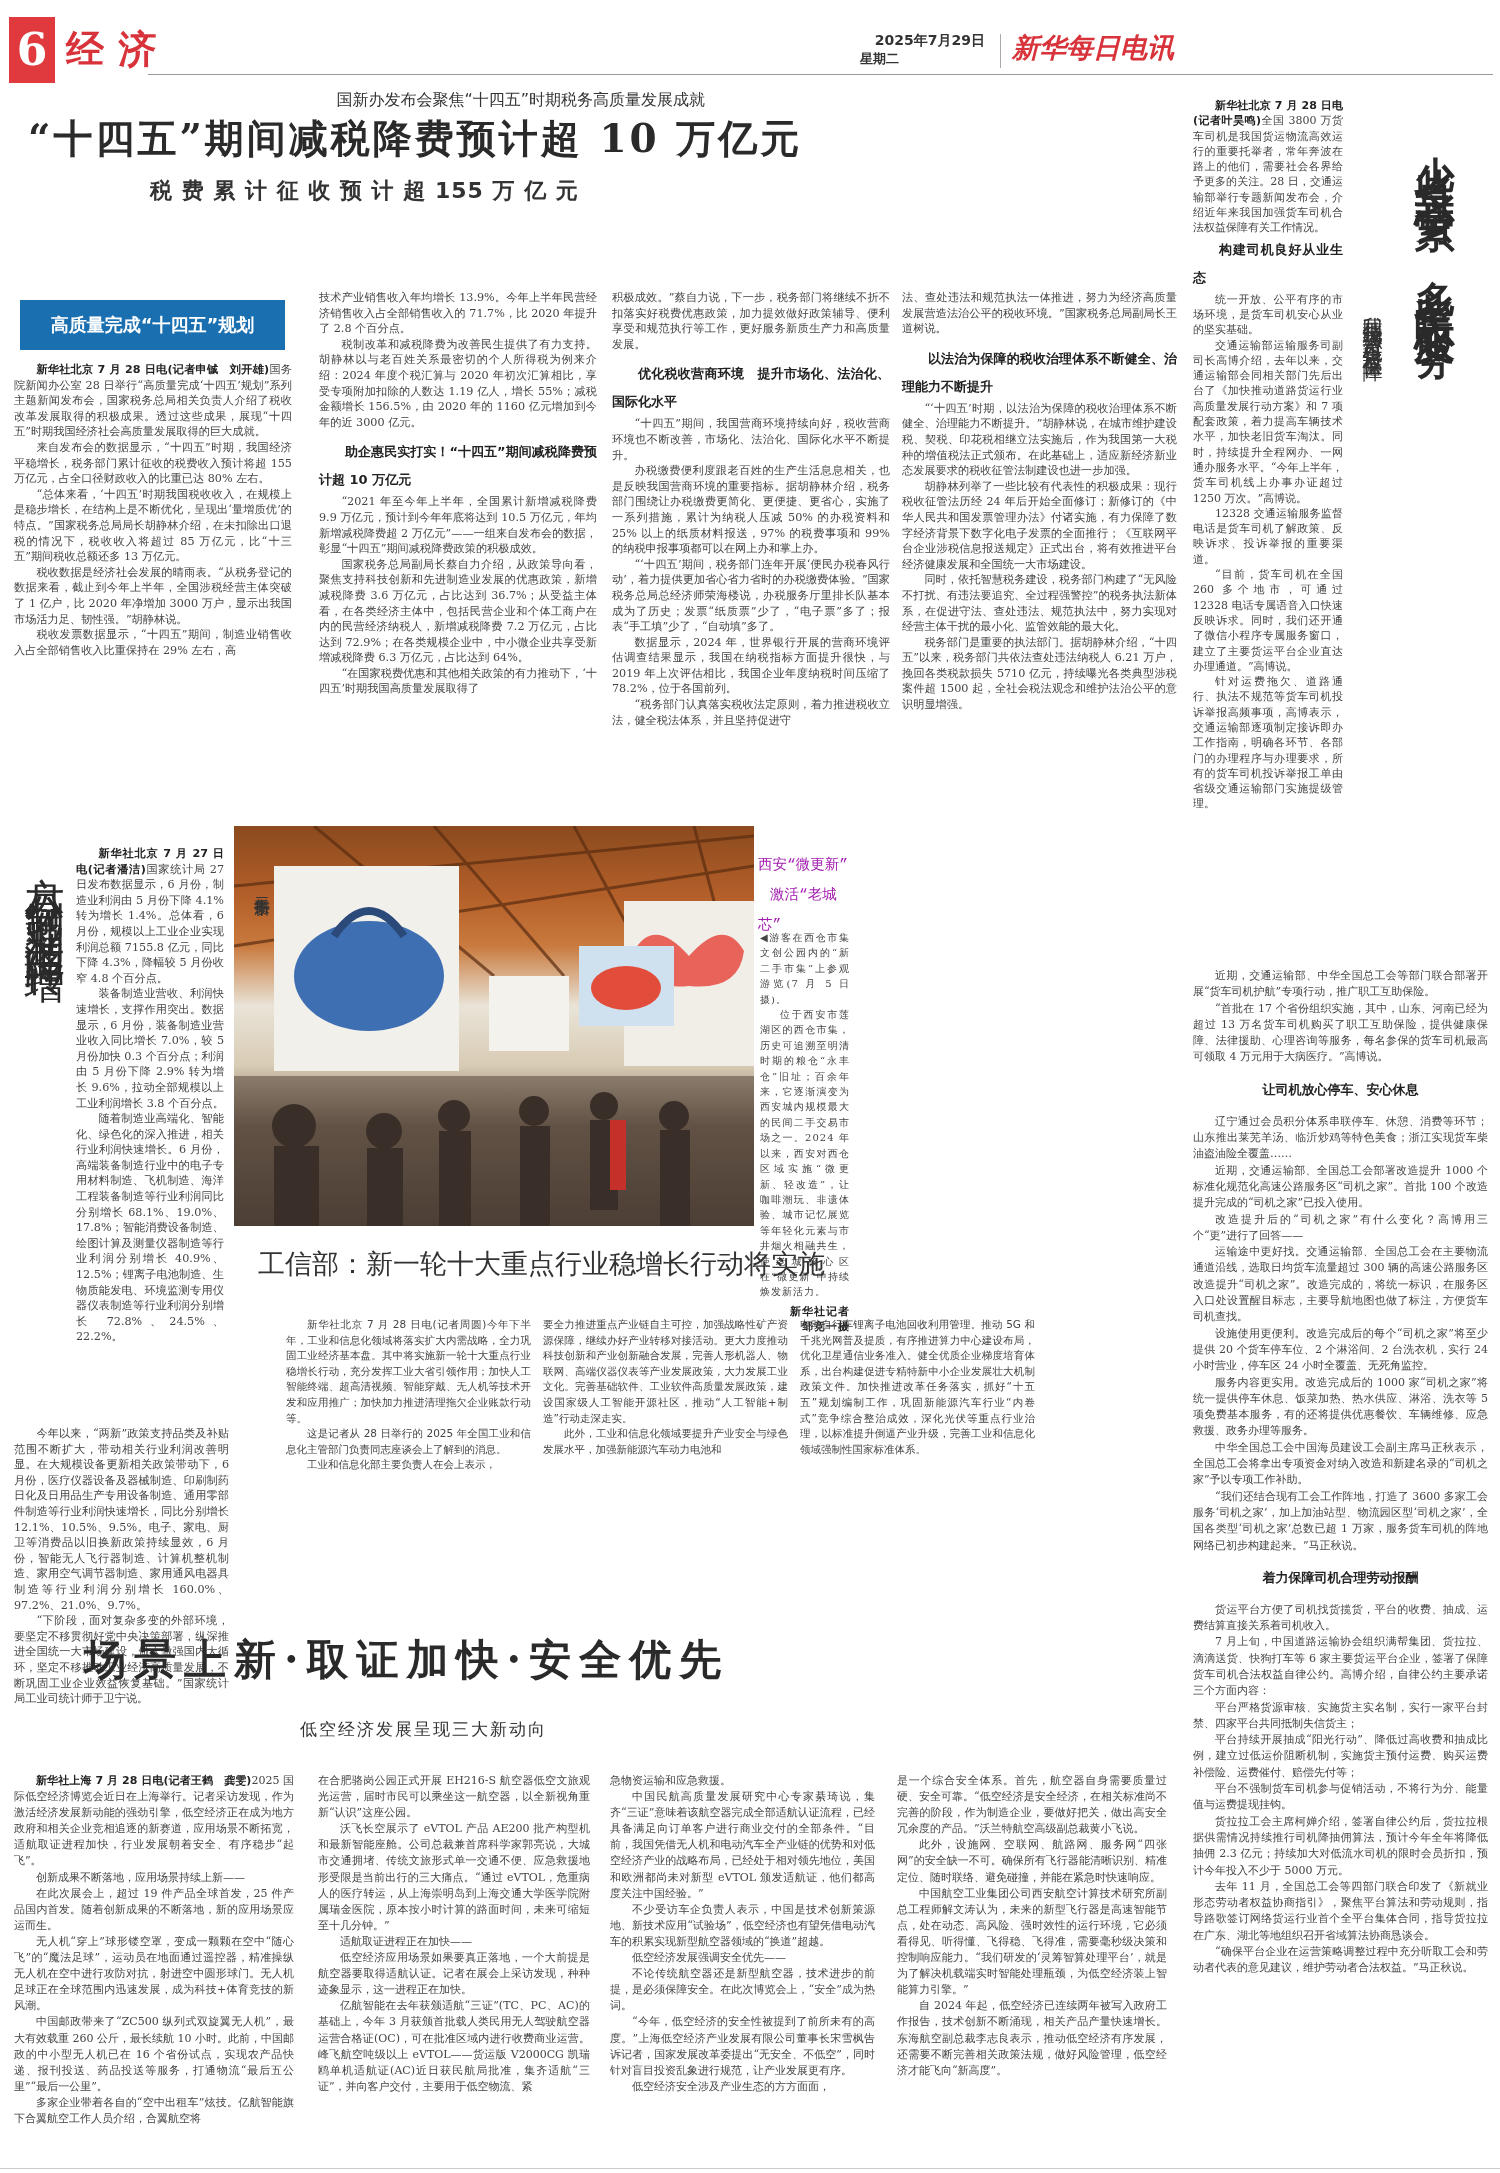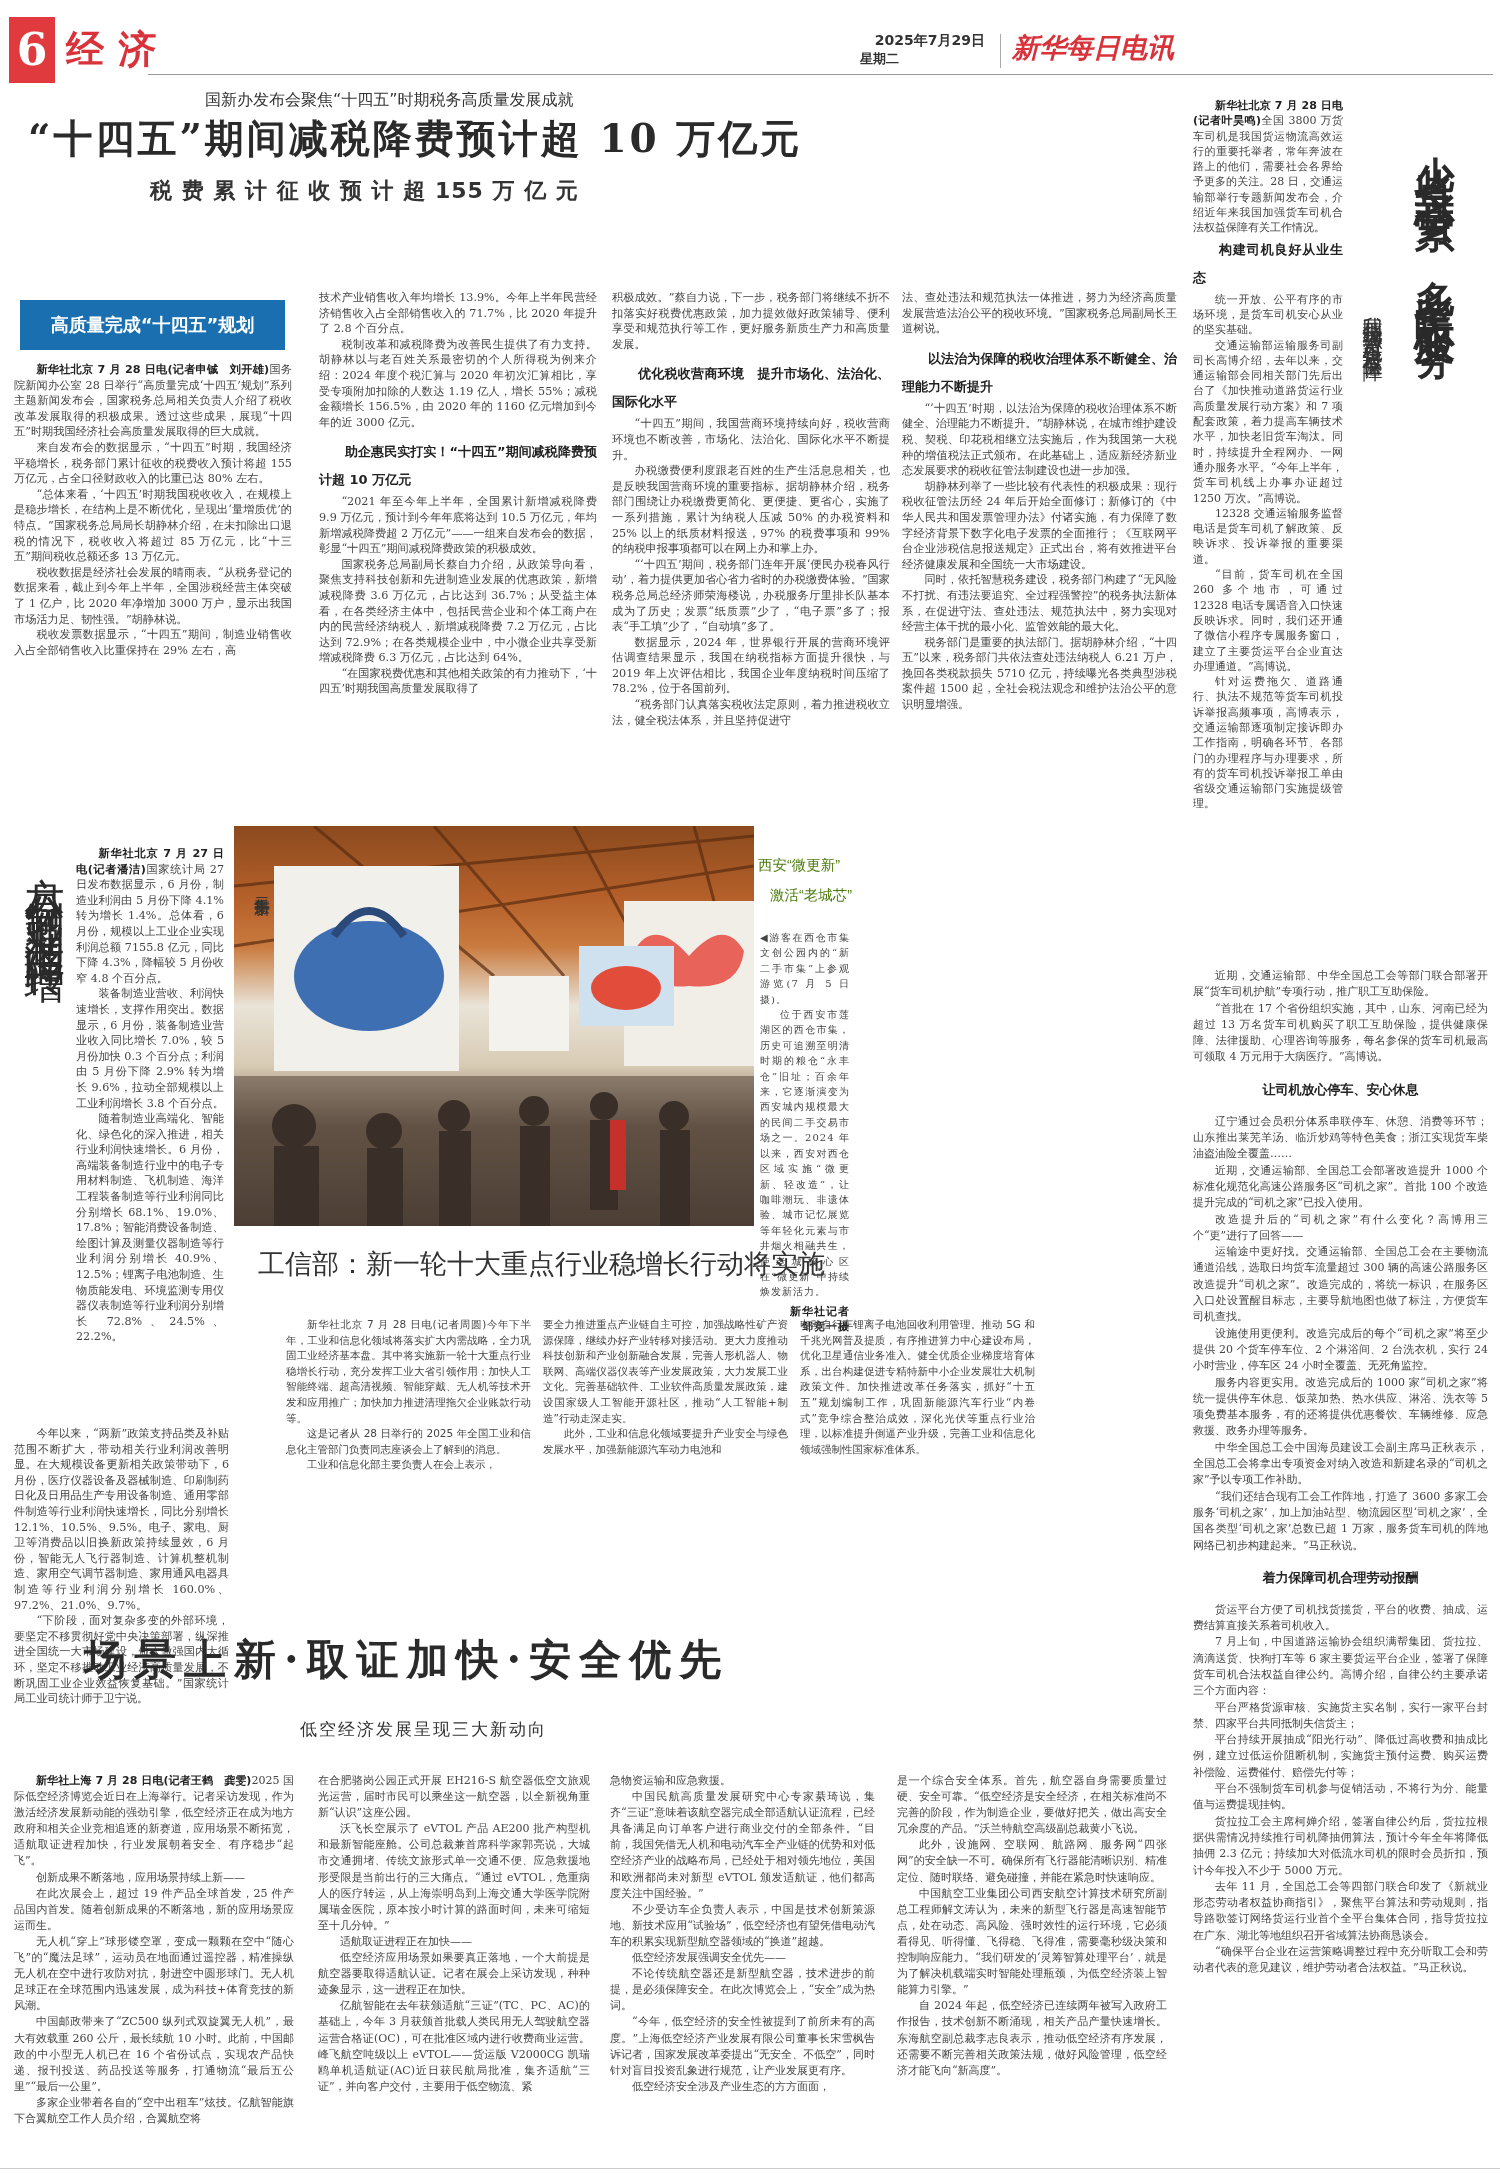--- a/index.html
+++ b/index.html
@@ -18,21 +18,21 @@
 <body>
 
 <div class="abs" style="left:9px;top:17px;width:46px;height:66px;background:#e03a3e;color:#fff;font-size:44px;font-weight:bold;text-align:center;line-height:66px;font-family:'DejaVu Serif',serif">6</div>
 <div class="abs" style="left:66px;top:24px;font-size:38px;color:#d8323a;font-weight:bold;letter-spacing:2px;font-family:Liberation Sans, sans-serif">经 济</div>
 <div class="abs" style="left:148px;top:74px;width:1345px;height:1px;background:#999"></div>
 <div class="abs sans" style="left:860px;top:32px;width:125px;text-align:right;font-size:14px;font-weight:bold;color:#333">2025年7月29日</div>
 <div class="abs sans" style="left:860px;top:50px;width:125px;text-align:left;font-size:13px;font-weight:bold;color:#333">星期二</div>
 <div class="abs" style="left:1000px;top:34px;width:1px;height:34px;background:#aaa"></div>
 <div class="abs" style="left:1012px;top:30px;font-size:27px;color:#d8323a;font-weight:bold;font-family:'DejaVu Serif',serif;font-style:italic">新华每日电讯</div>
 
-<div class="abs sans" style="left:205px;top:90px;width:500px;font-size:16px;color:#333;text-align:left">国新办发布会聚焦“十四五”时期税务高质量发展成就</div>
+<div class="abs sans" style="left:205px;top:90px;width:500px;font-size:16px;color:#333;text-align:right">国新办发布会聚焦“十四五”时期税务高质量发展成就</div>
 <div class="abs" style="left:28px;top:112px;width:820px;font-size:39px;font-weight:bold;color:#2a2a2a;letter-spacing:3px;font-family:'DejaVu Serif',serif">“十四五”期间减税降费预计超 10 万亿元</div>
 <div class="abs sans" style="left:150px;top:176px;width:740px;font-size:22px;font-weight:bold;color:#333;letter-spacing:1px">税 费 累 计 征 收 预 计 超 155 万 亿 元</div>
 
 <div class="abs sans" style="left:20px;top:300px;width:265px;height:50px;background:#1a6fb0;color:#fff;font-size:18px;font-weight:bold;text-align:center;line-height:50px">高质量完成“十四五”规划</div>
 
 <div class="abs body-text" style="left:14px;top:362px;width:278px">
   <p class="lead"><b>新华社北京 7 月 28 日电(记者申铖　刘开雄)</b><span>国务院新闻办公室 28 日举行“高质量完成‘十四五’规划”系列主题新闻发布会，国家税务总局相关负责人介绍了税收改革发展取得的积极成果。透过这些成果，展现“十四五”时期我国经济社会高质量发展取得的巨大成就。</span></p>
   <p>来自发布会的数据显示，“十四五”时期，我国经济平稳增长，税务部门累计征收的税费收入预计将超 155 万亿元，占全口径财政收入的比重已达 80% 左右。</p>
   <p>“总体来看，‘十四五’时期我国税收收入，在规模上是稳步增长，在结构上是不断优化，呈现出‘量增质优’的特点。”国家税务总局局长胡静林介绍，在未扣除出口退税的情况下，税收收入将超过 85 万亿元，比“十三五”期间税收总额还多 13 万亿元。</p>
   <p>税收数据是经济社会发展的晴雨表。“从税务登记的数据来看，截止到今年上半年，全国涉税经营主体突破了 1 亿户，比 2020 年净增加 3000 万户，显示出我国市场活力足、韧性强。”胡静林说。</p>
@@ -109,21 +109,21 @@
       <circle cx="370" cy="280" r="14"></circle>
         <rect x="356" y="294" width="28" height="90"></rect>
       <circle cx="440" cy="290" r="15"></circle>
         <rect x="426" y="304" width="30" height="96"></rect>
     </g>
     <rect x="376" y="294" width="16" height="70" fill="#c5302b"></rect>
   </svg>
   <div class="abs" style="left:8px;top:60px;width:30px;writing-mode:vertical-rl;font-size:16px;color:#333">新二手市集</div>
 </div>
 
-<div class="abs" style="left:758px;top:850px;width:95px;font-size:14.5px;line-height:30px;color:#4d7c0f;font-family:Liberation Sans, sans-serif">
+<div class="abs" style="left:758px;top:850px;width:95px;font-size:14.5px;line-height:30px;color:#a21caf;font-family:Liberation Mono, monospace">
   <div>西安“微更新”</div>
   <div style="text-indent:12px">激活“老城芯”</div>
 </div>
 <div class="abs body-text" style="left:760px;top:930px;width:90px;font-size:10px;line-height:15.4px;letter-spacing:1px">
   <p class="noind">◀游客在西仓市集文创公园内的“新二手市集”上参观游览(7 月 5 日摄)。</p>
   <p>位于西安市莲湖区的西仓市集，历史可追溯至明清时期的粮仓“永丰仓”旧址；百余年来，它逐渐演变为西安城内规模最大的民间二手交易市场之一。2024 年以来，西安对西仓区域实施“微更新、轻改造”，让咖啡潮玩、非遗体验、城市记忆展览等年轻化元素与市井烟火相融共生，使老城核心区在“微更新”中持续焕发新活力。</p>
   <div class="sans" style="text-align:right;font-weight:bold;font-size:11px;color:#222;margin-top:4px">
     <div>新华社记者</div>
     <div>邹竞一摄</div>
   </div>

